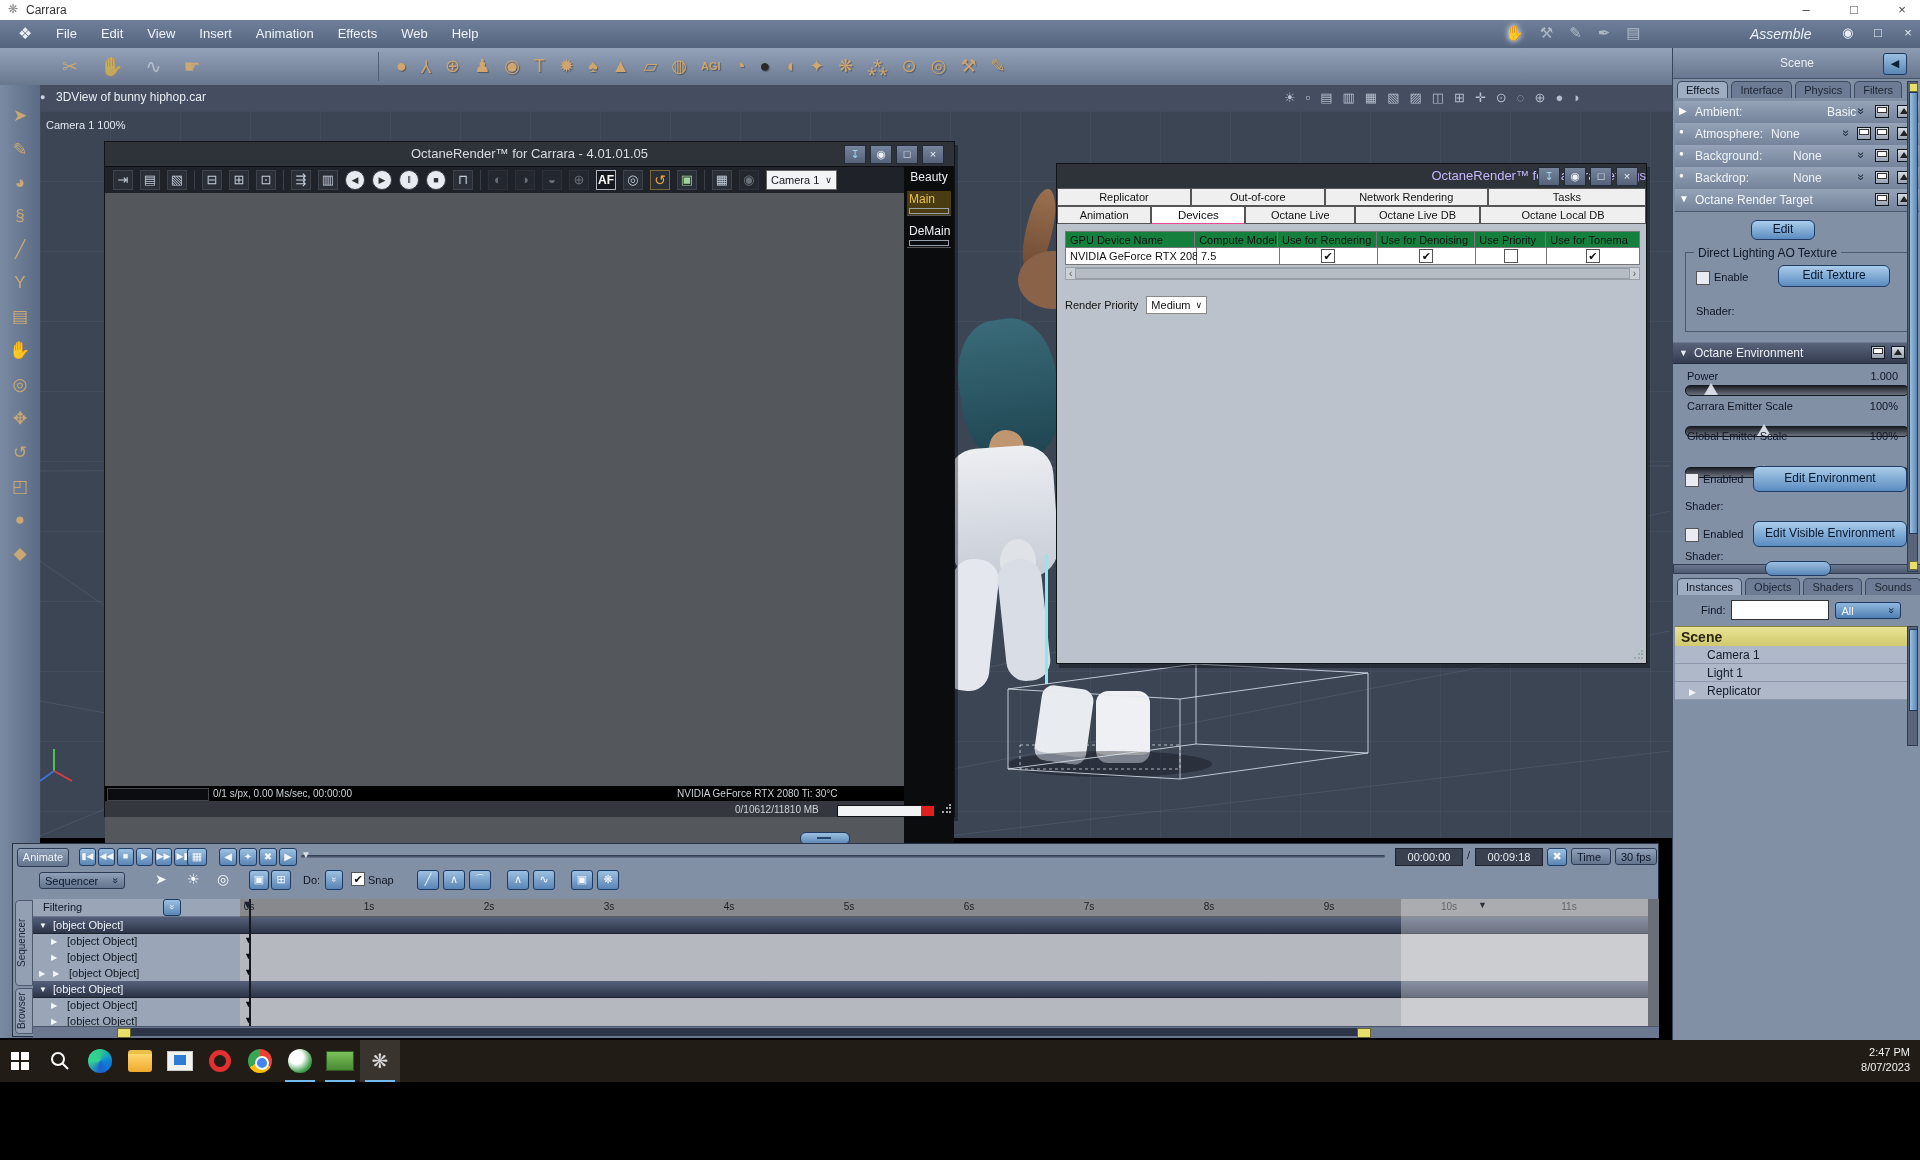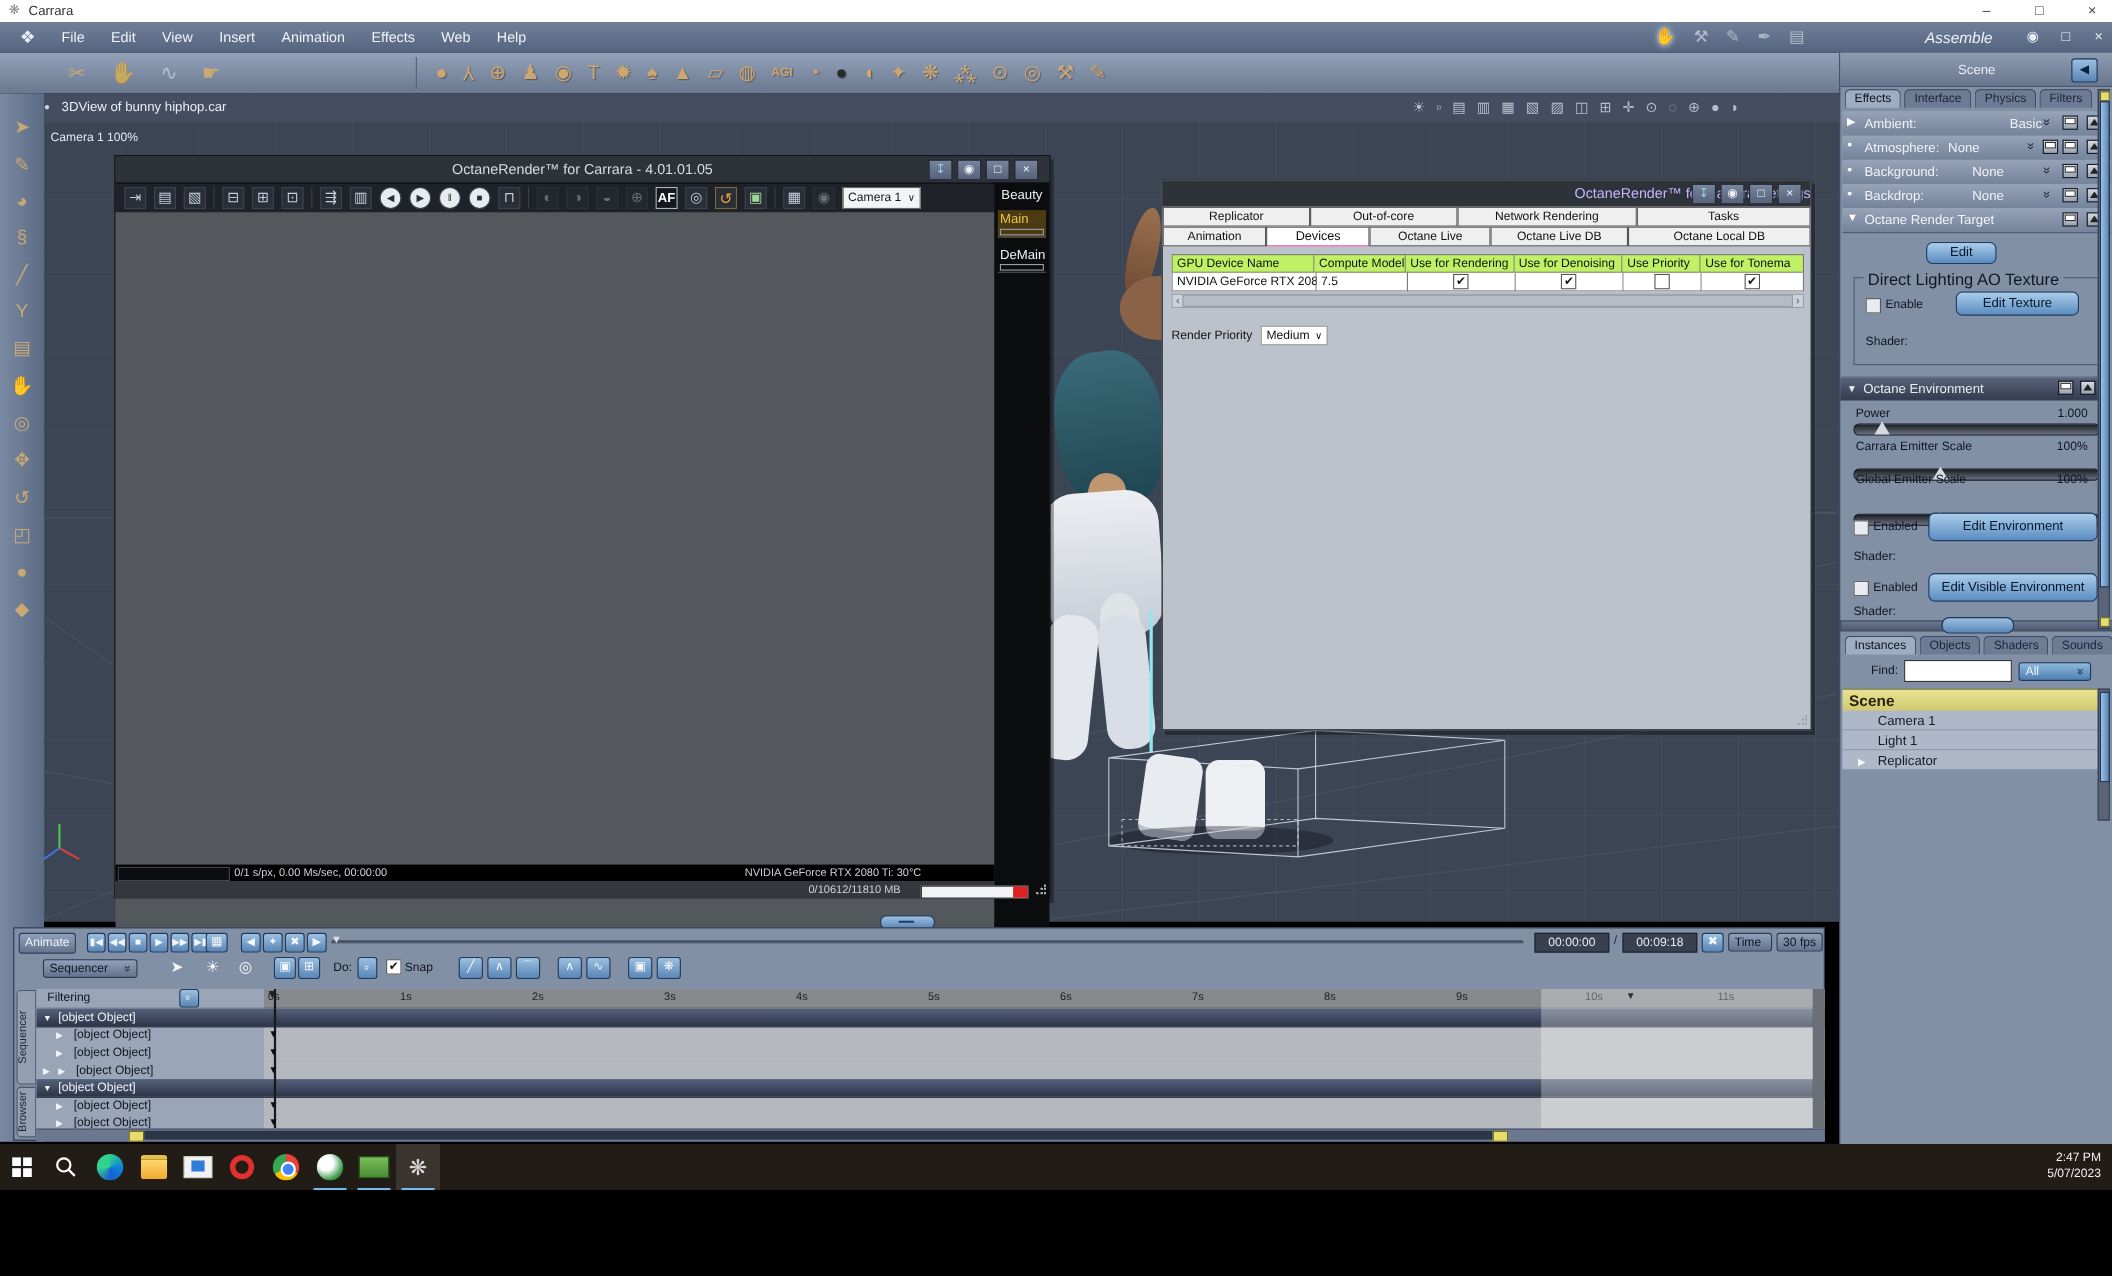--- a/index.html
+++ b/index.html
@@ -89,21 +89,21 @@
   .st-title{left:0;top:0;width:100%;height:24px;background:#2e3239;}
   .st-title .t{width:100%;text-align:right;margin-top:4px;color:#c4b5fd;font-size:13px;}
   .st-tabs{left:0;width:100%;height:18px;display:flex;}
   .st-tab{flex:1;background:#efefef;border:1px solid #555;border-bottom:1px solid #555;
     font-size:11px;color:#111;text-align:center;line-height:16px;box-sizing:border-box;}
   .st-tab.on{background:#fff;border-bottom:1px solid #ec4899;font-size:11.5px;}
   .gtable{left:8px;top:67px;width:575px;overflow:hidden;}
   .grow{display:flex;}
   .gcell{border:1px solid #777;border-left:none;font-size:11px;color:#111;height:17px;line-height:17px;
     padding-left:4px;box-sizing:border-box;background:#e9ebee;}
-  .grow:first-child .gcell{background:#bef264;}
+  .grow:first-child .gcell{background:#15803d;}
   .grow+.grow .gcell{background:#fff;border-top:none;}
   .gcell:first-child{border-left:1px solid #777;}
   .gcell.c{display:flex;justify-content:center;align-items:center;padding-left:0;}
   .cb{width:12px;height:12px;background:#fff;border:1px solid #555;font-size:11px;line-height:12px;
     text-align:center;color:#111;display:inline-block;}
   .hscroll{left:8px;top:103px;width:575px;height:13px;background:#cdd2d8;border:1px solid #9aa0a8;
     color:#555;font-size:10px;display:flex;justify-content:space-between;align-items:center;
     padding:0 3px;box-sizing:border-box;}
   .hscroll .thumb{flex:1;height:9px;margin:0 3px;background:#b6bcc4;border:1px solid #989ea8;}
   .stlabel{font-size:11px;color:#111;}
@@ -128,21 +128,21 @@
   .sb-row .chev{top:3px;color:#1a2335;font-size:12px;display:inline-block;transform:rotate(90deg);}
   .mini{width:14px;height:13px;border:1px solid #14191f;background:linear-gradient(#d6dce4,#97a2b2);
     box-sizing:border-box;}
   .mini.save::before{content:"";display:block;margin:1px auto 0;width:8px;height:4px;background:#fff;border:1px solid #333;}
   .mini.load::before{content:"";display:block;margin:2px auto 0;width:0;height:0;
     border-left:4px solid transparent;border-right:4px solid transparent;border-bottom:6px solid #222;}
   .btn-blue{background:linear-gradient(#aacdea,#5b8cc0);border:1px solid #1e3c66;border-radius:6px;
     color:#06172e;font-size:12px;text-align:center;}
   .fieldset{border:1px solid #4c596f;}
   .fieldset .legend{position:absolute;top:-7px;left:8px;background:#8290a6;padding:0 4px;
-    font-size:15px;color:#101828;}
+    font-size:12px;color:#101828;}
   .sb-dark{background:linear-gradient(#59637a,#343c50);border-top:1px solid #6b7890;
     border-bottom:1px solid #222a3c;color:#e9ecf2;font-size:12px;height:20px;}
   .slider{height:9px;border-radius:5px;background:linear-gradient(#1c1f26,#6a717e);
     border:1px solid #14181f;position:relative;}
   .sl-thumb{position:absolute;top:-3px;width:0;height:0;border-left:7px solid transparent;
     border-right:7px solid transparent;border-bottom:12px solid #d4dae2;}
   .slabel{font-size:11px;color:#0e1524;}
   .splitter{background:linear-gradient(#6b7890,#4c596f);border:1px solid #323c52;}
   .splitter .pill{position:absolute;left:50%;top:-4px;transform:translateX(-50%);width:64px;height:13px;
     border-radius:7px;background:linear-gradient(#9cc0e0,#5a85b5);border:1px solid #1c3a62;}
@@ -770,17 +770,17 @@
     <div class="tb-ic" style="position:relative">
         <span style="width:26px;height:18px;background:linear-gradient(#7ac05a,#4a8a34);border:1px solid #2e5a20"></span>
         <span class="underline"></span>
       </div>
     <div class="tb-ic active" style="position:relative">
         <span style="color:#d8d8d8;font-size:20px">❋</span>
         <span class="underline"></span>
       </div>
     <div class="clock">
       <div>2:47 PM</div>
-      <div>5/07/2023</div>
+      <div>8/07/2023</div>
     </div>
   </div>
   <div id="blackband" class="abs"></div>
 </div>
 
 </body></html>

